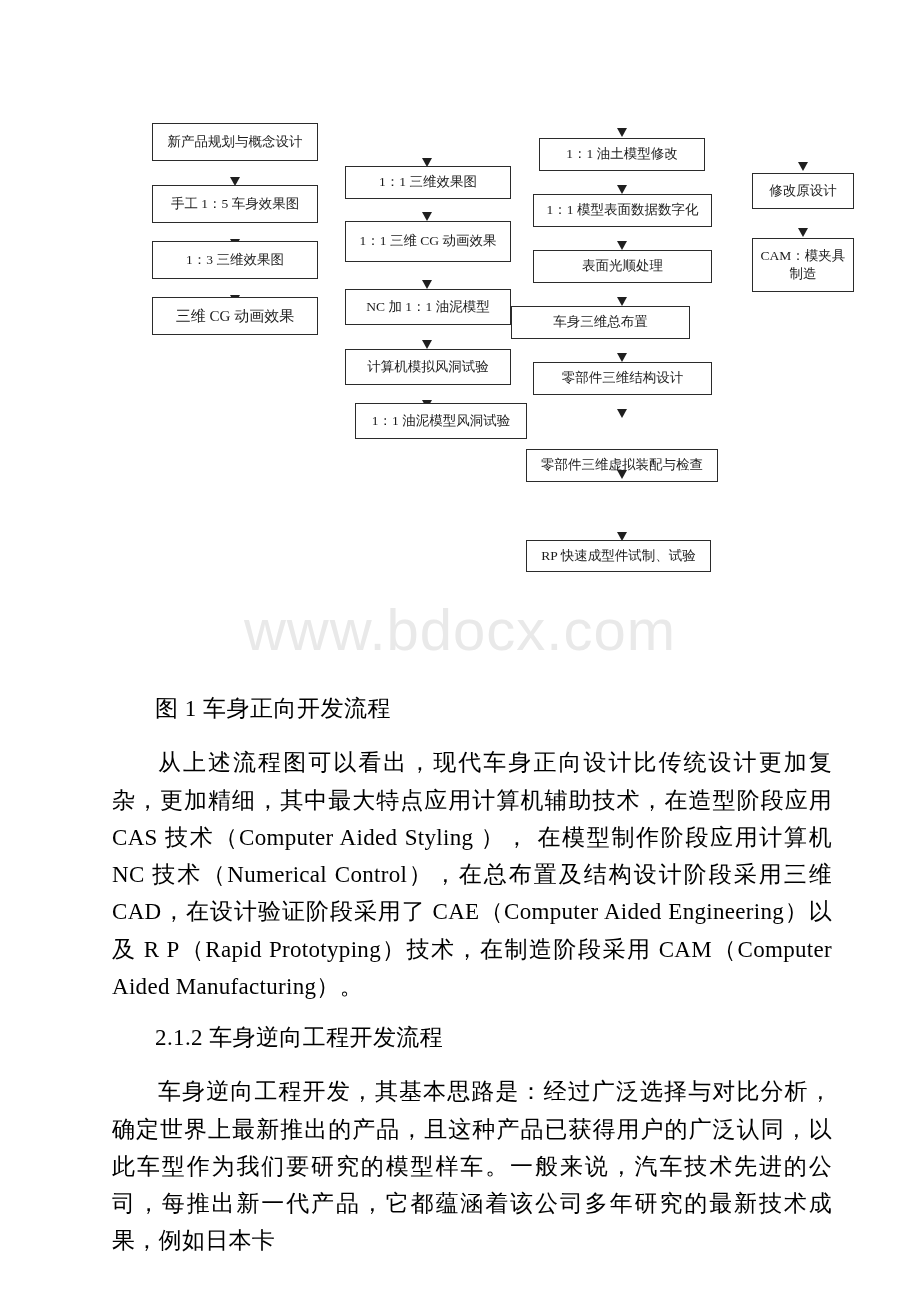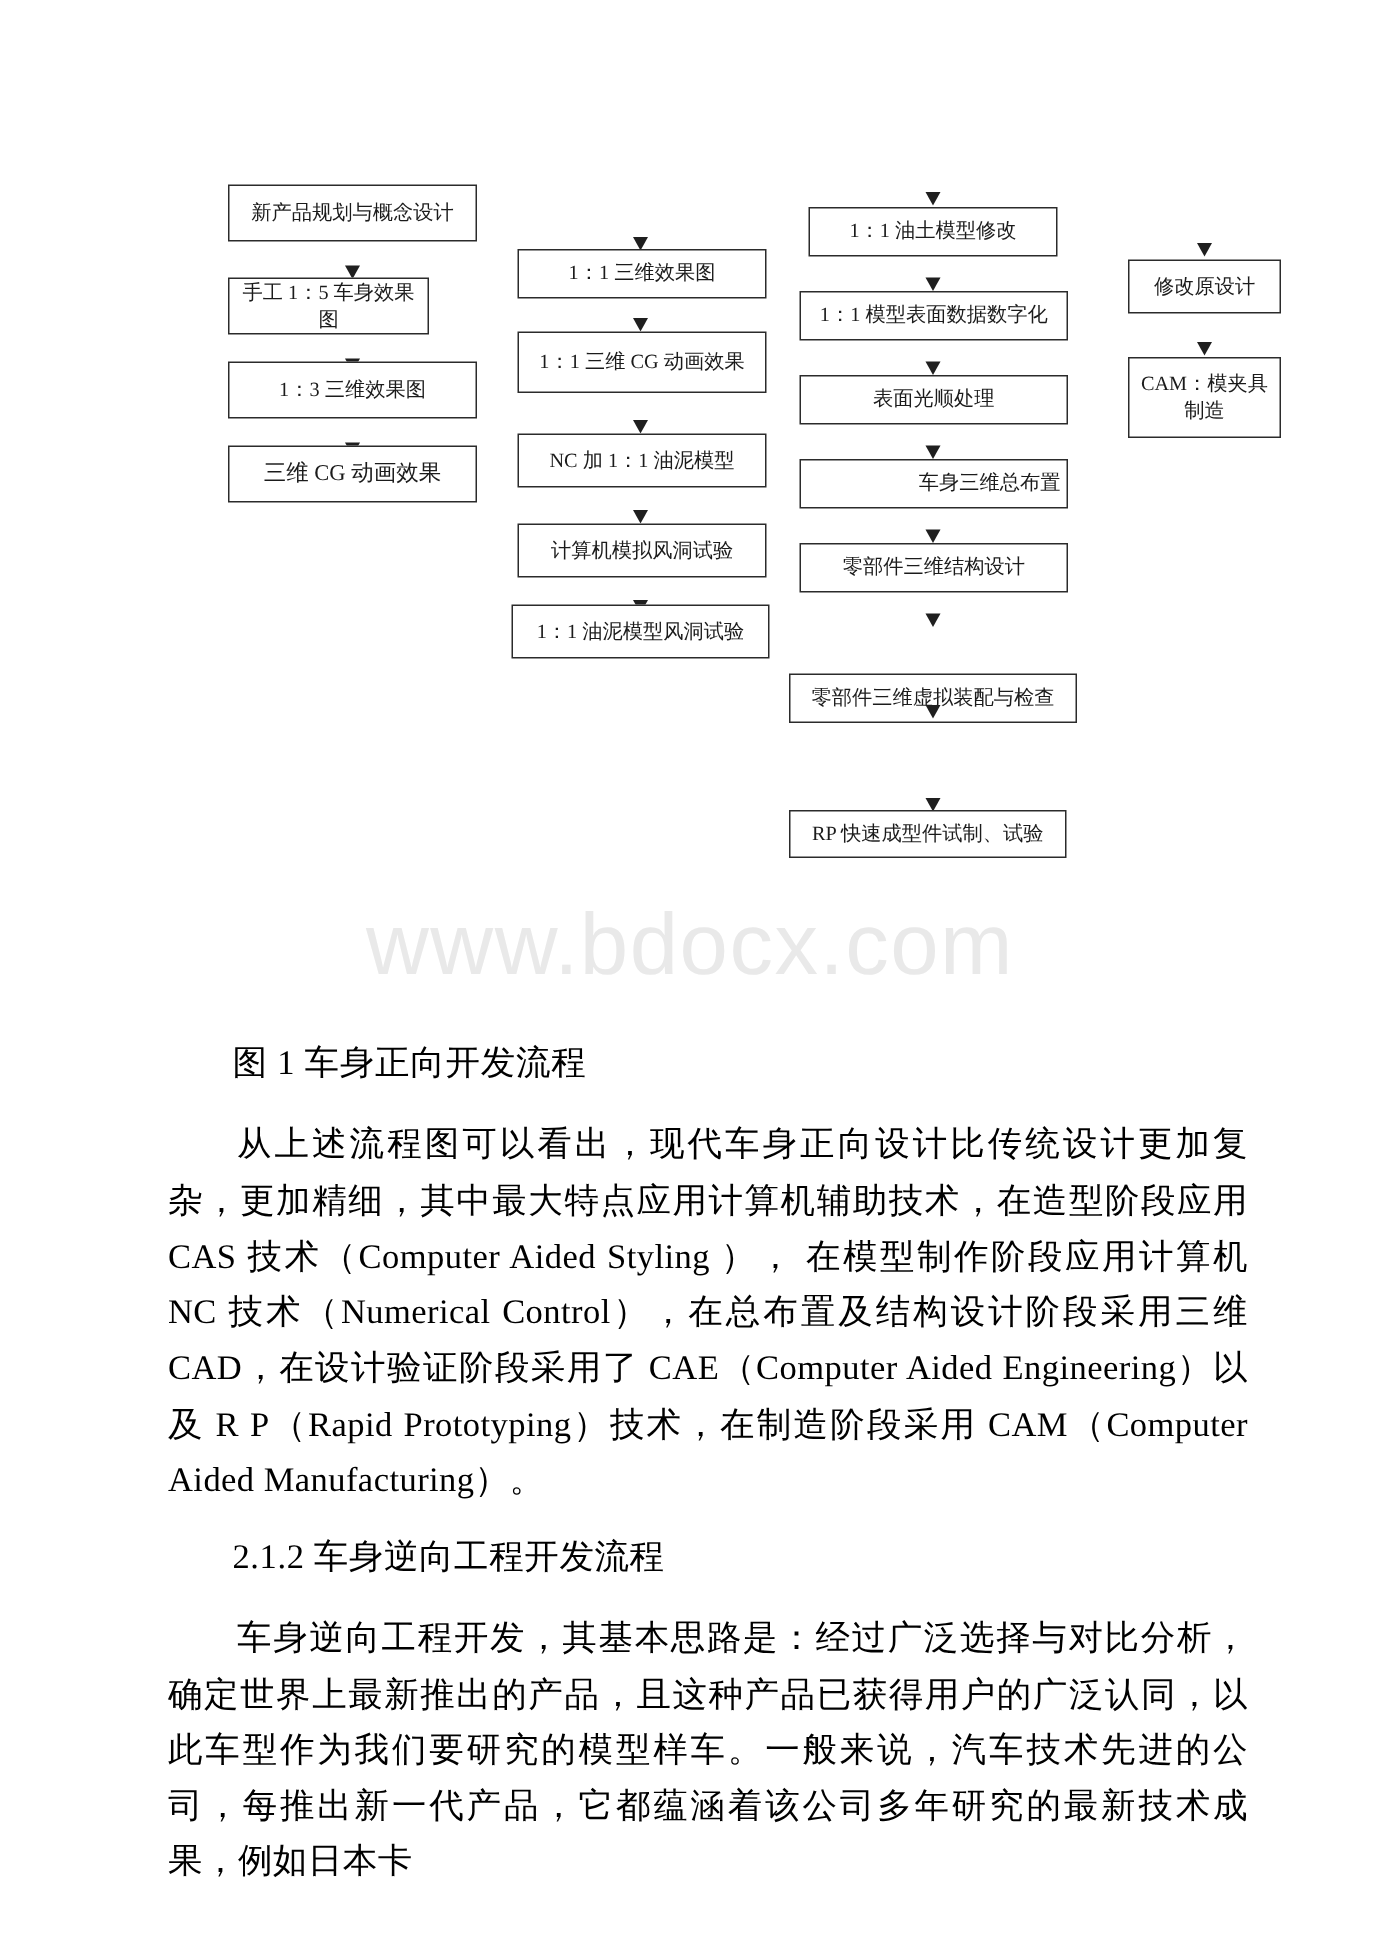--- a/index.html
+++ b/index.html
@@ -105,21 +105,21 @@
 <div id="watermark">www.bdocx.com</div>
 
 <div id="flowchart">
 
   <div class="node" style="left:152px; top:123px; width:166px; height:38px;">
     <span class="lbl">新产品规划与概念设计</span>
   </div>
   <div class="vline" style="left:234px; top:161px; height:19px;"></div>
   <div class="arrow-down" style="left:230px; top:177px;"></div>
 
-  <div class="node" style="left:152px; top:185px; width:134px; height:38px;">
+  <div class="node" style="left:152px; top:185px; width:166px; height:38px;">
     <span class="lbl">手工 1：5 车身效果图</span>
   </div>
   <div class="vline" style="left:234px; top:223px; height:19px;"></div>
   <div class="arrow-down" style="left:230px; top:239px;"></div>
 
   <div class="node" style="left:152px; top:241px; width:166px; height:38px;">
     <span class="lbl">1：3 三维效果图</span>
   </div>
   <div class="vline" style="left:234px; top:279px; height:19px;"></div>
   <div class="arrow-down" style="left:230px; top:295px;"></div>
@@ -151,21 +151,21 @@
   </div>
   <div class="vline" style="left:426px; top:325px; height:18px;"></div>
   <div class="arrow-down" style="left:422px; top:340px;"></div>
 
   <div class="node" style="left:345px; top:349px; width:166px; height:36px;">
     <span class="lbl">计算机模拟风洞试验</span>
   </div>
   <div class="vline" style="left:426px; top:385px; height:18px;"></div>
   <div class="arrow-down" style="left:422px; top:400px;"></div>
 
-  <div class="node" style="left:341px; top:403px; width:172px; height:36px;">
+  <div class="node" style="left:355px; top:403px; width:172px; height:36px;">
     <span class="lbl">1：1 油泥模型风洞试验</span>
   </div>
 
   <div class="hline" style="left:517px; top:421px; width:26px;"></div>
   <div class="vline" style="left:542px; top:113px; height:309px;"></div>
   <div class="hline" style="left:542px; top:113px; width:80px;"></div>
   <div class="vline" style="left:621px; top:113px; height:18px;"></div>
   <div class="arrow-down" style="left:617px; top:128px;"></div>
 
   <div class="node" style="left:539px; top:138px; width:166px; height:33px;">
@@ -179,21 +179,21 @@
   </div>
   <div class="vline" style="left:621px; top:227px; height:17px;"></div>
   <div class="arrow-down" style="left:617px; top:241px;"></div>
 
   <div class="node" style="left:533px; top:250px; width:179px; height:33px;">
     <span class="lbl">表面光顺处理</span>
   </div>
   <div class="vline" style="left:621px; top:283px; height:17px;"></div>
   <div class="arrow-down" style="left:617px; top:297px;"></div>
 
-  <div class="node" style="left:533px; top:306px; width:179px; height:33px;text-align:right;">
+  <div class="node" style="left:511px; top:306px; width:179px; height:33px;">
     <span class="lbl">车身三维总布置</span>
   </div>
   <div class="vline" style="left:621px; top:339px; height:17px;"></div>
   <div class="arrow-down" style="left:617px; top:353px;"></div>
 
   <div class="node" style="left:533px; top:362px; width:179px; height:33px;">
     <span class="lbl">零部件三维结构设计</span>
   </div>
   <div class="vline" style="left:621px; top:395px; height:17px;"></div>
   <div class="arrow-down" style="left:617px; top:409px;"></div>

